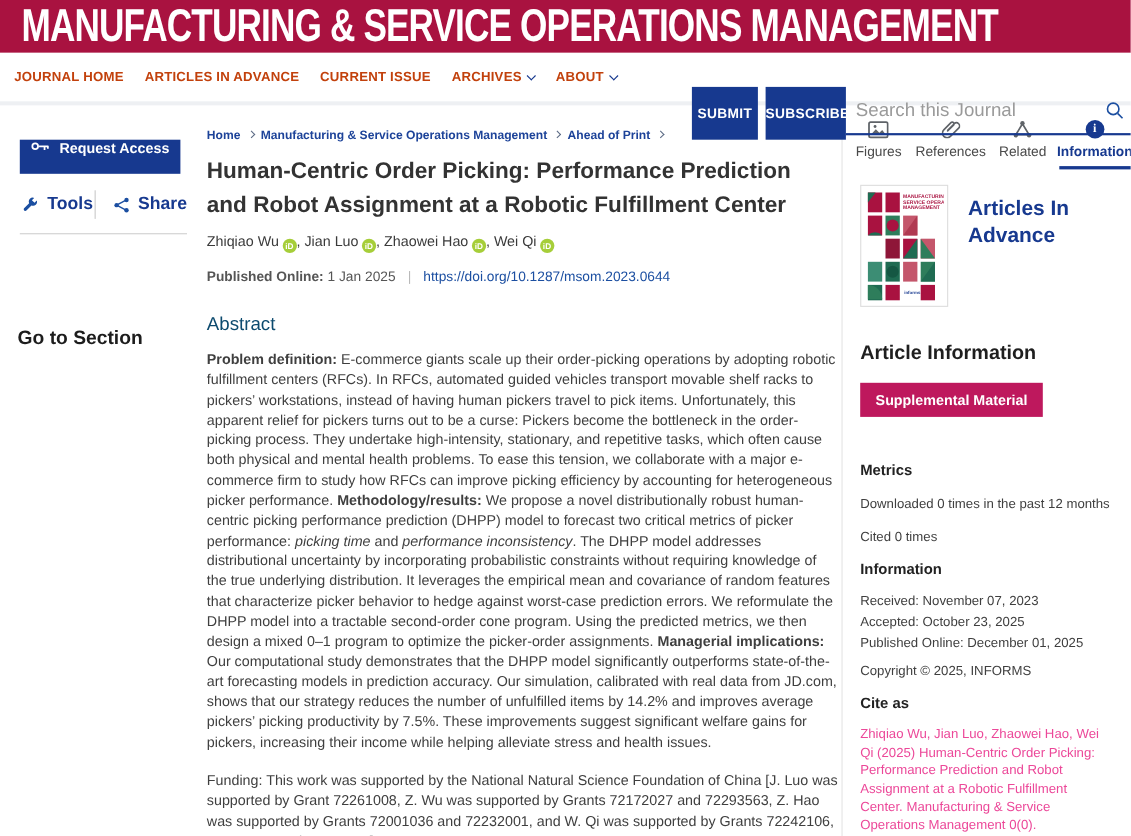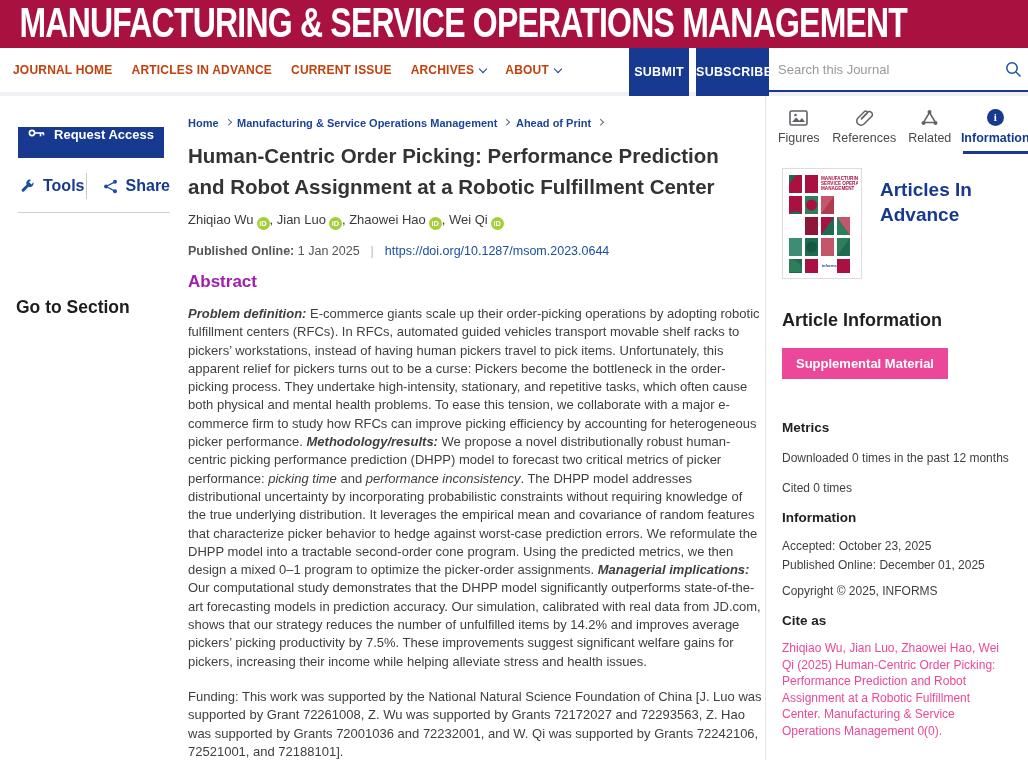--- a/index.html
+++ b/index.html
@@ -12,27 +12,27 @@
   .banner h1 { color:#fff; font-size:41px; font-weight:700; line-height:47px; white-space:nowrap;
                padding-left:25px; letter-spacing:-1px; transform:scale(0.78,1.02); transform-origin:0 50%; }
 
   
   .navbar { height:44px; background:#fff; display:flex; align-items:flex-start; position:relative; z-index:2; }
   .nav-links { display:flex; align-items:center; height:44px; padding-left:13px; gap:19px; }
   .nav-link { color:#c2410c; font-size:12px; font-weight:700; letter-spacing:.2px; cursor:pointer;
               display:flex; align-items:center; gap:6px; white-space:nowrap; }
   .chev { width:6px; height:6px; border-right:1.6px solid #17398F; border-bottom:1.6px solid #17398F;
           transform:rotate(45deg); margin-top:-3px; display:inline-block; }
-  .nav-right { margin-left:auto; display:flex; height:34px; }
+  .nav-right { margin-left:auto; display:flex; height:34px;margin-top:31px; }
   .nav-btn { height:48px; background:#17398F; color:#fff; border:none; font-family:inherit;
              font-size:12.5px; font-weight:700; letter-spacing:.3px; cursor:pointer; }
   .btn-submit { width:60px; }
   .btn-subscribe { width:73px; margin-left:7px; }
   .searchbox { width:259px; height:44px; display:flex; align-items:center; border-bottom:2px solid #17398F; }
-  .searchbox input { flex:1; border:none; outline:none; font-family:inherit; font-size:13px; color:#0369a1;
+  .searchbox input { flex:1; border:none; outline:none; font-family:inherit; font-size:17px; color:#0369a1;
                      padding-left:9px; background:transparent; }
   .searchbox input::placeholder { color:#9a9a9a; }
   .search-icon { width:30px; display:flex; justify-content:center; cursor:pointer; }
   .nav-band { height:4px; background:#eef0f3; }
 
   
   .content { display:flex; height:664px; background:#fff; }
   .col-left { width:188px; flex-shrink:0; padding-top:31px; }
   .col-center { width:577px; flex-shrink:0; padding:21px 2px 0 0; }
   .col-right { width:263px; flex-shrink:0; border-left:1px solid #e4e4e4; }
@@ -56,40 +56,40 @@
   .article-title { margin-top:11px; font-size:20.5px; font-weight:700; line-height:31px; color:#333; width:570px; }
   .authors { margin-top:10px; font-size:13px; color:#3a3a3a; }
   .author:not(:last-child)::after { content:", "; }
   .orcid { display:inline-block; width:13px; height:13px; border-radius:50%; background:#A6CE39; color:#fff;
            font-size:7.5px; font-weight:700; text-align:center; line-height:13px; margin-left:3px;
            vertical-align:-2px; cursor:pointer; }
   .publine { margin-top:14px; font-size:12.5px; color:#555; display:flex; align-items:center; }
   .pub-label { font-weight:700; }
   .pub-pipe { color:#b9b9b9; margin:0 11px; }
   .doi-link { color:#1C4FA1; cursor:pointer; text-decoration:none; }
-  .abstract-heading { margin-top:14px; font-size:17px; font-weight:700; color:#a21caf; }
+  .abstract-heading { margin-top:27px; font-size:17px; font-weight:400; color:#0c4a6e; }
   .para { margin-top:13px; font-size:13px; line-height:18.3px; color:#3f3f3f; width:575px; }
-  .seg-bi { font-weight:700; font-style:italic; }
+  .seg-bi { font-weight:700; }
   .seg-i { font-style:italic; }
   .seg-b { font-weight:400; }
   .para.funding { margin-top:17px; }
 
   
   .tabs { display:flex; padding-top:10px; }
   .tab { width:25%; display:flex; flex-direction:column; align-items:center; gap:5px; padding-bottom:6px;
          font-size:12.5px; color:#4a4a4a; cursor:pointer; border-bottom:3px solid transparent; }
   .tab .t-icon { height:20px; display:flex; align-items:flex-end; }
   .tab.active { color:#17398F; font-weight:700; border-bottom-color:#17398F; }
   .info-circle { width:17px; height:17px; border-radius:50%; background:#17398F; color:#fff; font-size:11px;
                  font-weight:700; text-align:center; line-height:17px; font-family:"Liberation Serif",serif; }
   .aia-row { margin:14px 16px 0 16px; display:flex; gap:18px; }
   .cover { width:80px; height:111px; border:1px solid #ddd; background:#fff; padding:3px; flex-shrink:0; cursor:pointer; }
   .aia-link { margin-top:9px; font-size:19px; font-weight:700; line-height:25px; color:#17398F; cursor:pointer; }
   .ai-heading { margin:31px 0 0 16px; font-size:18px; font-weight:700; color:#1f1f1f; }
-  .suppl-btn { margin:17px 0 0 16px; background:#ec4899; color:#fff; border:none; font-family:inherit;
+  .suppl-btn { margin:17px 0 0 16px; background:#be185d; color:#fff; border:none; font-family:inherit;
                font-size:13px; font-weight:700; padding:8px 14px; cursor:pointer; }
   .rs-sub { margin:41px 0 0 16px; font-size:13.5px; font-weight:700; color:#222; }
   .rs-text { margin:16px 16px 0 16px; font-size:12px; color:#3f3f3f; }
   .rs-sub2 { margin:15px 0 0 16px; font-size:13.5px; font-weight:700; color:#222; }
   .info-lines { margin:12px 16px 0 16px; font-size:12px; color:#3f3f3f; line-height:19px; }
   .copyright { margin:9px 16px 0 16px; font-size:12px; color:#3f3f3f; }
   .citation { margin:12px 16px 0 16px; font-size:12px; line-height:16.5px; color:#ec4899; width:228px; }
 </style>
 </head>
 <body>
@@ -282,20 +282,21 @@
       <h3 class="ai-heading">Article Information</h3>
 
       <button class="suppl-btn">Supplemental Material</button>
 
       <div class="rs-sub">Metrics</div>
       <div class="rs-text">Downloaded 0 times in the past 12 months</div>
       <div class="rs-text">Cited 0 times</div>
 
       <div class="rs-sub2">Information</div>
       <div class="info-lines">
+        <div>Received: November 07, 2023</div>
         <div>Accepted: October 23, 2025</div>
         <div>Published Online: December 01, 2025</div>
       </div>
       <div class="copyright">Copyright © 2025, INFORMS</div>
 
       <div class="rs-sub2">Cite as</div>
       <div class="citation">Zhiqiao Wu, Jian Luo, Zhaowei Hao, Wei Qi (2025) Human-Centric Order Picking: Performance Prediction and Robot Assignment at a Robotic Fulfillment Center. Manufacturing &amp; Service Operations Management 0(0).</div>
       
     </aside>
 

